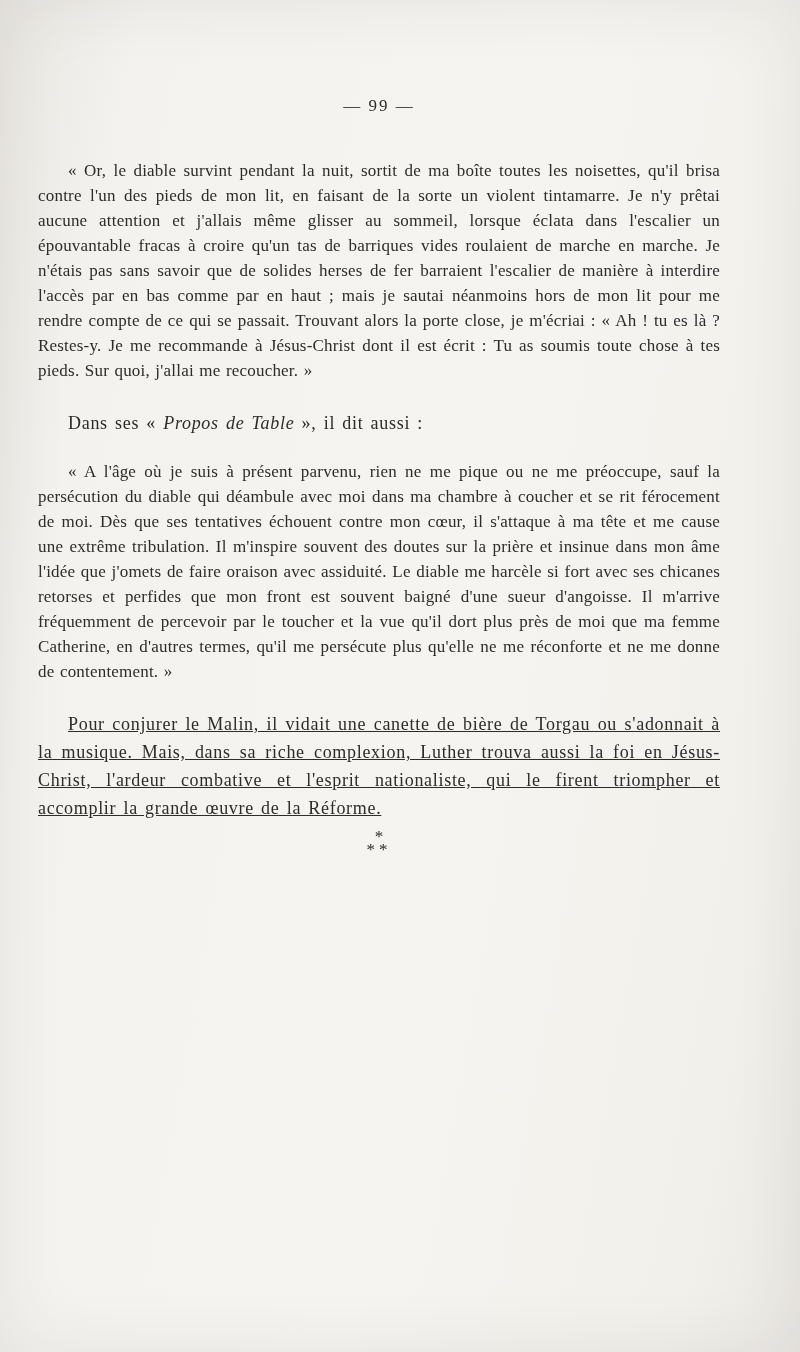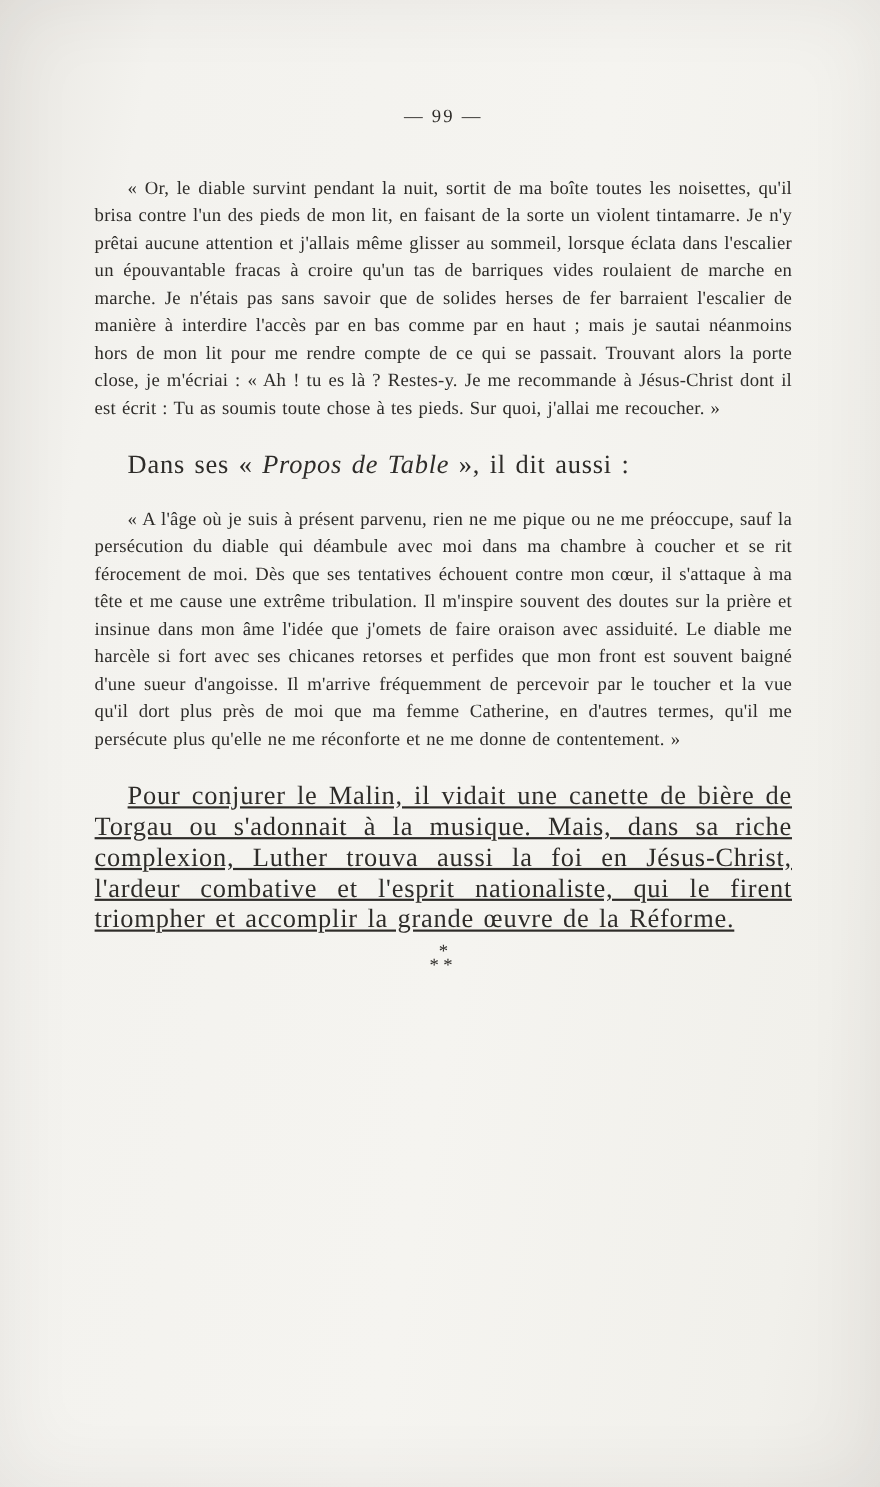--- a/index.html
+++ b/index.html
@@ -6,21 +6,21 @@
     margin: 0;
     padding: 0;
     background: #dddbd6;
   }
   .page {
     position: relative;
     width: 800px;
     height: 1352px;
     margin: 0 auto;
     box-sizing: border-box;
-    padding: 96px 80px 0 86px;
+    padding: 96px 80px 0 38px;
     background: linear-gradient(100deg, #e9e7e2 0%, #f3f2ee 14%, #f5f4f0 55%, #f1f0eb 88%, #ebe9e4 100%);
     box-shadow: inset 0 0 70px rgba(60,55,45,0.08);
     color: #2e2c29;
     font-family: "Liberation Serif", "DejaVu Serif", serif;
     overflow: hidden;
   }
   .page-number {
     text-align: center;
     font-size: 17px;
     letter-spacing: 2px;
@@ -31,21 +31,21 @@
     text-align: justify;
   }
   .indent { text-indent: 30px; }
   .quote {
     font-size: 17px;
     line-height: 25px;
     letter-spacing: 0.2px;
     word-spacing: 1px;
   }
   .body {
-    font-size: 24px;
+    font-size: 18px;
     line-height: 28px;
     letter-spacing: 0.7px;
     word-spacing: 2px;
   }
   .mb-lg { margin-bottom: 26px; }
   .mb-md { margin-bottom: 22px; }
   .mb-sm { margin-bottom: 8px; text-decoration: underline; }
   .asterism {
     display: flex;
     flex-direction: column;

